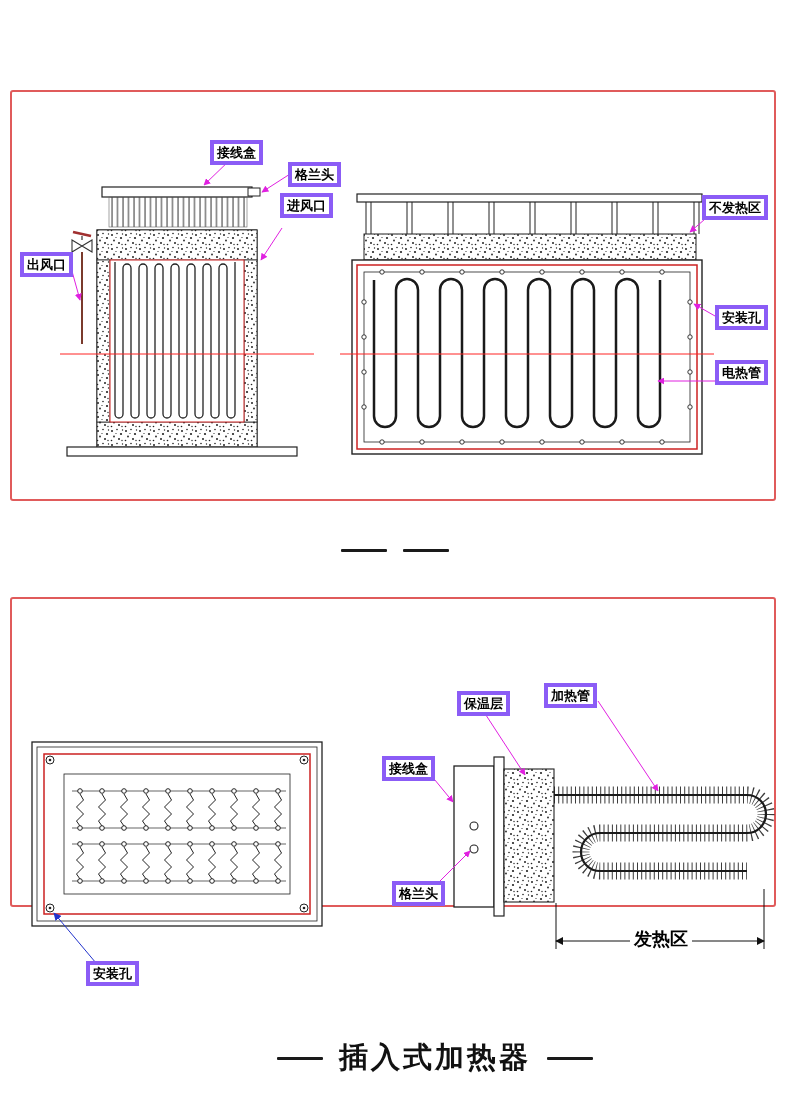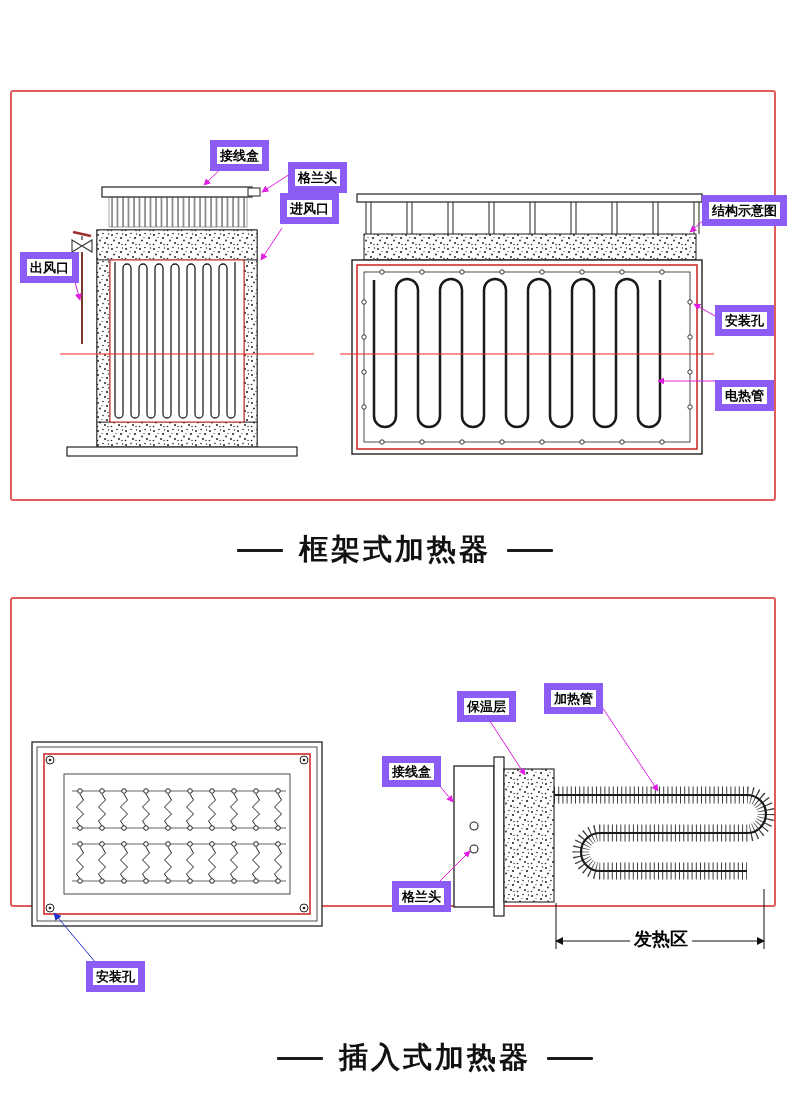--- a/index.html
+++ b/index.html
@@ -17,21 +17,21 @@
   .banner-main span { color:#fff; font-size:30px; font-weight:700; letter-spacing:8px; padding-left:8px; }
 
   
   .panel { position:absolute; left:10px; width:766px; background:#fff;
     border:2px solid #e05b5b; border-radius:3px; }
   .panel-1 { top:90px; height:411px; }
   .panel-2 { top:597px; height:310px; }
   .panel svg { position:absolute; left:0; top:0; }
 
   
-  .co { position:absolute; border:7px solid #8b5cf6; background:#fff; color:#000;
+  .co { position:absolute; border:4px solid #8b5cf6; background:#fff; color:#000;
     font-weight:bold; font-size:13px; line-height:17px; padding:0 3px; white-space:nowrap; z-index:3; }
   .dim-label { position:absolute; background:#fff; color:#000; font-weight:bold;
     font-size:18px; line-height:18px; padding:0 4px; white-space:nowrap; z-index:3; }
 
   
   .caption { position:absolute; left:0; width:790px; height:64px;
     display:flex; align-items:center; justify-content:center; gap:16px; }
   .caption-1 { top:518px; }
   .caption-2 { top:1026px;margin-left:40px; }
   .caption h2 { font-size:29px; font-weight:600; color:#111; letter-spacing:3px; }
@@ -138,28 +138,27 @@
         <line x1="700" y1="121" x2="678" y2="140" marker-end="url(#arr1)"></line>
         <line x1="703" y1="224" x2="682" y2="212" marker-end="url(#arr1)"></line>
         <line x1="703" y1="289" x2="646" y2="289" marker-end="url(#arr1)"></line>
       </g>
     </svg>
 
     <div class="co" style="left:198px;top:48px">接线盒</div>
     <div class="co" style="left:276px;top:70px">格兰头</div>
     <div class="co" style="left:268px;top:101px">进风口</div>
     <div class="co" style="left:8px;top:160px">出风口</div>
-    <div class="co" style="left:690px;top:103px">结构示意图</div>
+    <div class="co" style="left:690px;top:103px">不发热区</div>
     <div class="co" style="left:703px;top:213px">安装孔</div>
-    <div class="co" style="left:703px;top:288px">电热管</div>
+    <div class="co" style="left:703px;top:268px">电热管</div>
   </section>
 
   <div class="caption caption-1">
     <span class="dash"></span>
-    <h2>框架式加热器</h2>
     <span class="dash"></span>
   </div>
 
   <section class="panel panel-2">
     <svg width="766" height="414" viewBox="0 0 766 414">
       <defs>
         <pattern id="sp2" width="14" height="14" patternUnits="userSpaceOnUse">
           <rect width="14" height="14" fill="#fff"></rect>
           <circle cx="2" cy="3" r="1" fill="#222"></circle>
             <circle cx="7" cy="1.5" r="0.8" fill="#222"></circle>

